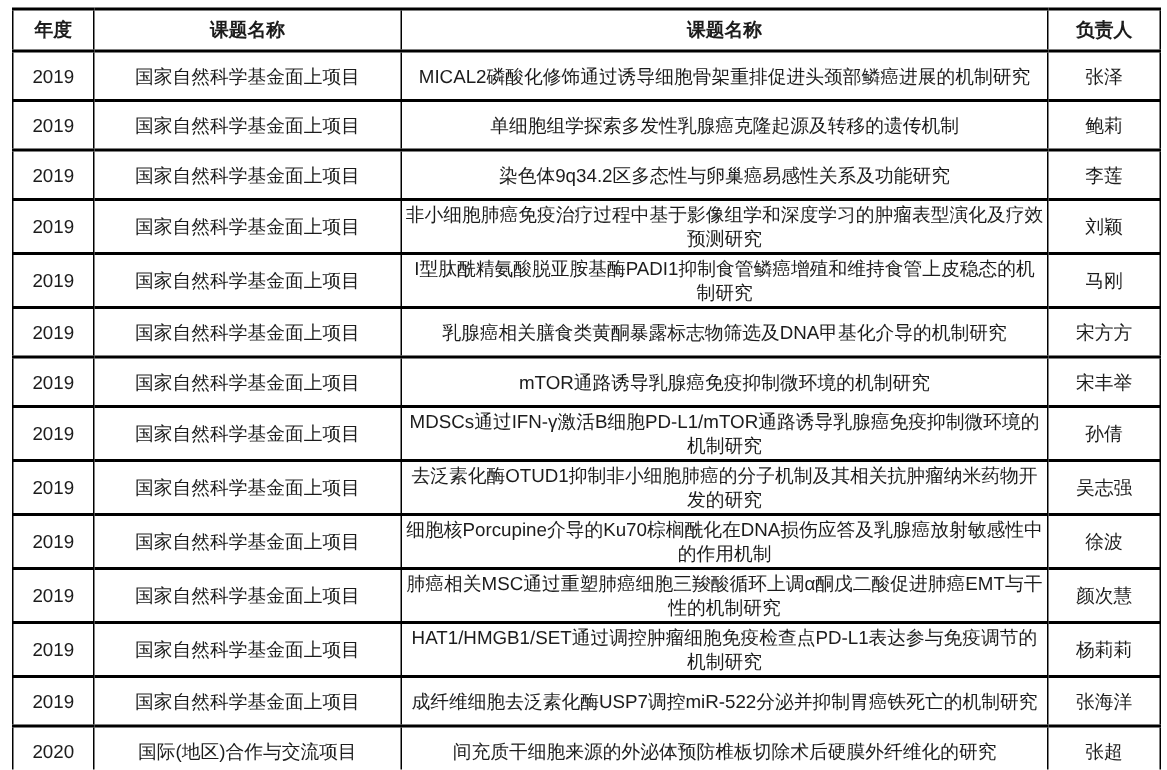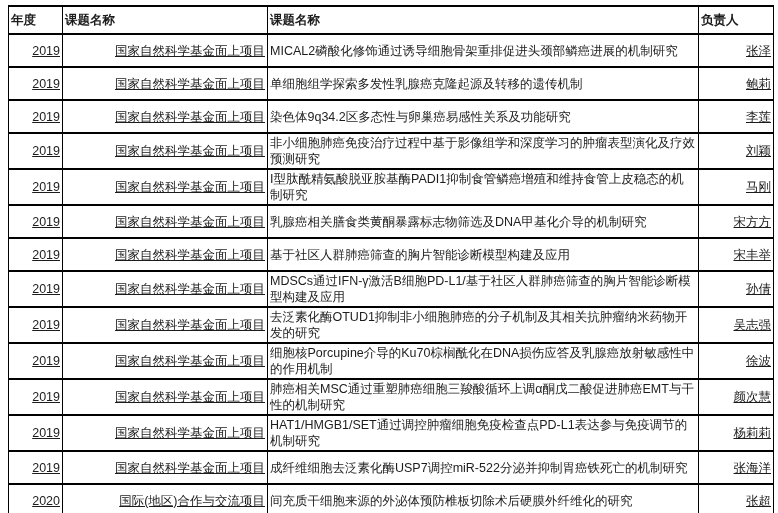--- a/index.html
+++ b/index.html
@@ -29,33 +29,32 @@
     border-bottom: 2px solid #000000;
     font-size: 12.5px;
     line-height: 16px;
     vertical-align: middle;
     overflow: hidden;
     word-break: break-all;
   }
   table.grant-table th {
     height: 24px;
     font-weight: bold;
-    text-align: left;
+    text-align: center;
     padding: 1px 2px;
   }
   table.grant-table td {
     height: 29px;
     padding: 1px 2px;
   }
   td.cell-year, td.cell-source, td.cell-leader {
-    text-align: right;
-    text-decoration: underline;
+    text-align: center;
   }
   td.cell-title {
-    text-align: left;
+    text-align: center;
     padding-left: 3px;
     padding-right: 3px;
     margin-top: 40px;
   }
 </style>
 </head>
 <body>
 
 <div class="table-wrap">
   <table class="grant-table">
@@ -106,27 +105,27 @@
   </tr>
         <tr>
     <td class="cell-year">2019</td>
     <td class="cell-source">国家自然科学基金面上项目</td>
     <td class="cell-title">乳腺癌相关膳食类黄酮暴露标志物筛选及DNA甲基化介导的机制研究</td>
     <td class="cell-leader">宋方方</td>
   </tr>
         <tr>
     <td class="cell-year">2019</td>
     <td class="cell-source">国家自然科学基金面上项目</td>
-    <td class="cell-title">基于社区人群肺癌筛查的胸片智能诊断模型构建及应用</td>
+    <td class="cell-title">mTOR通路诱导乳腺癌免疫抑制微环境的机制研究</td>
     <td class="cell-leader">宋丰举</td>
   </tr>
         <tr>
     <td class="cell-year">2019</td>
     <td class="cell-source">国家自然科学基金面上项目</td>
-    <td class="cell-title">MDSCs通过IFN-γ激活B细胞PD-L1/基于社区人群肺癌筛查的胸片智能诊断模型构建及应用</td>
+    <td class="cell-title">MDSCs通过IFN-γ激活B细胞PD-L1/mTOR通路诱导乳腺癌免疫抑制微环境的机制研究</td>
     <td class="cell-leader">孙倩</td>
   </tr>
         <tr>
     <td class="cell-year">2019</td>
     <td class="cell-source">国家自然科学基金面上项目</td>
     <td class="cell-title">去泛素化酶OTUD1抑制非小细胞肺癌的分子机制及其相关抗肿瘤纳米药物开发的研究</td>
     <td class="cell-leader">吴志强</td>
   </tr>
         <tr>
     <td class="cell-year">2019</td>

